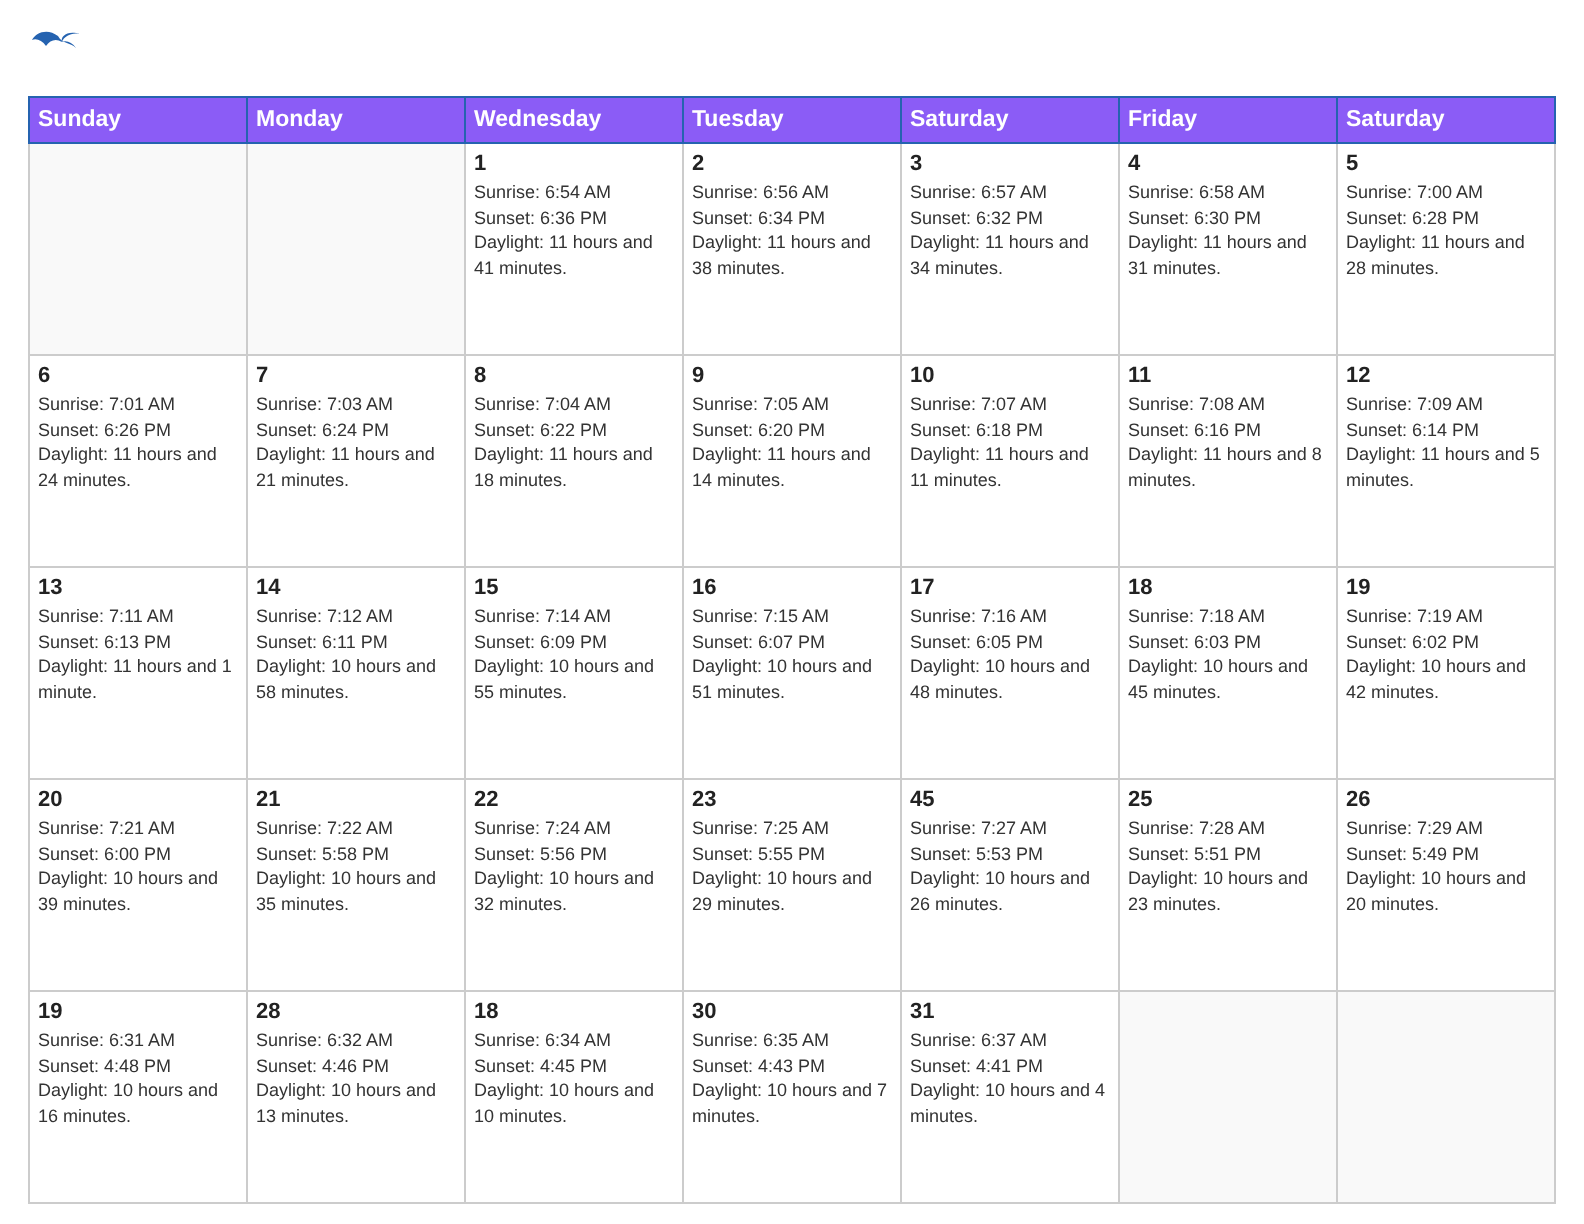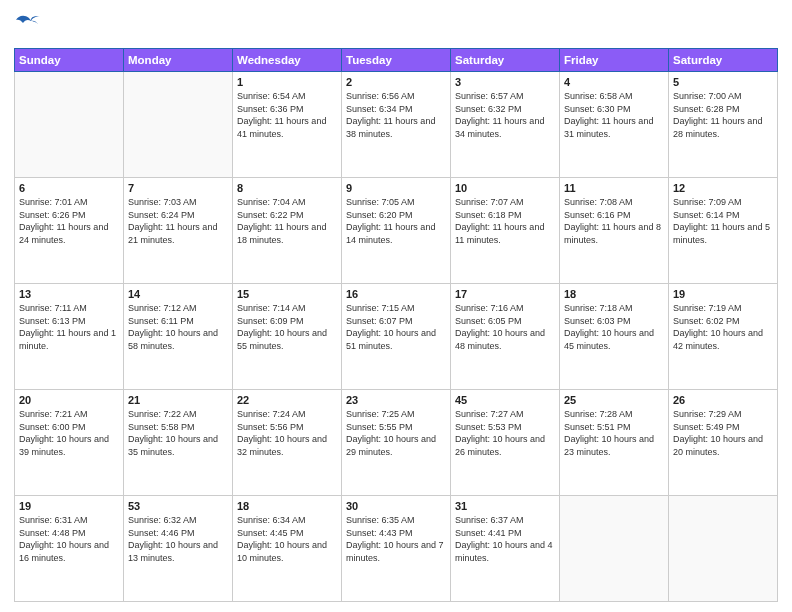--- a/index.html
+++ b/index.html
@@ -249,21 +249,21 @@
             <span class="day-num">26</span>
             <div class="day-detail">Sunrise: 7:29 AM<br>Sunset: 5:49 PM<br>Daylight: 10 hours and 20 minutes.</div>
           </td>
         </tr>
         <tr>
           <td>
             <span class="day-num">19</span>
             <div class="day-detail">Sunrise: 6:31 AM<br>Sunset: 4:48 PM<br>Daylight: 10 hours and 16 minutes.</div>
           </td>
           <td>
-            <span class="day-num">53</span>
+            <span class="day-num">28</span>
             <div class="day-detail">Sunrise: 6:32 AM<br>Sunset: 4:46 PM<br>Daylight: 10 hours and 13 minutes.</div>
           </td>
           <td>
             <span class="day-num">18</span>
             <div class="day-detail">Sunrise: 6:34 AM<br>Sunset: 4:45 PM<br>Daylight: 10 hours and 10 minutes.</div>
           </td>
           <td>
             <span class="day-num">30</span>
             <div class="day-detail">Sunrise: 6:35 AM<br>Sunset: 4:43 PM<br>Daylight: 10 hours and 7 minutes.</div>
           </td>

